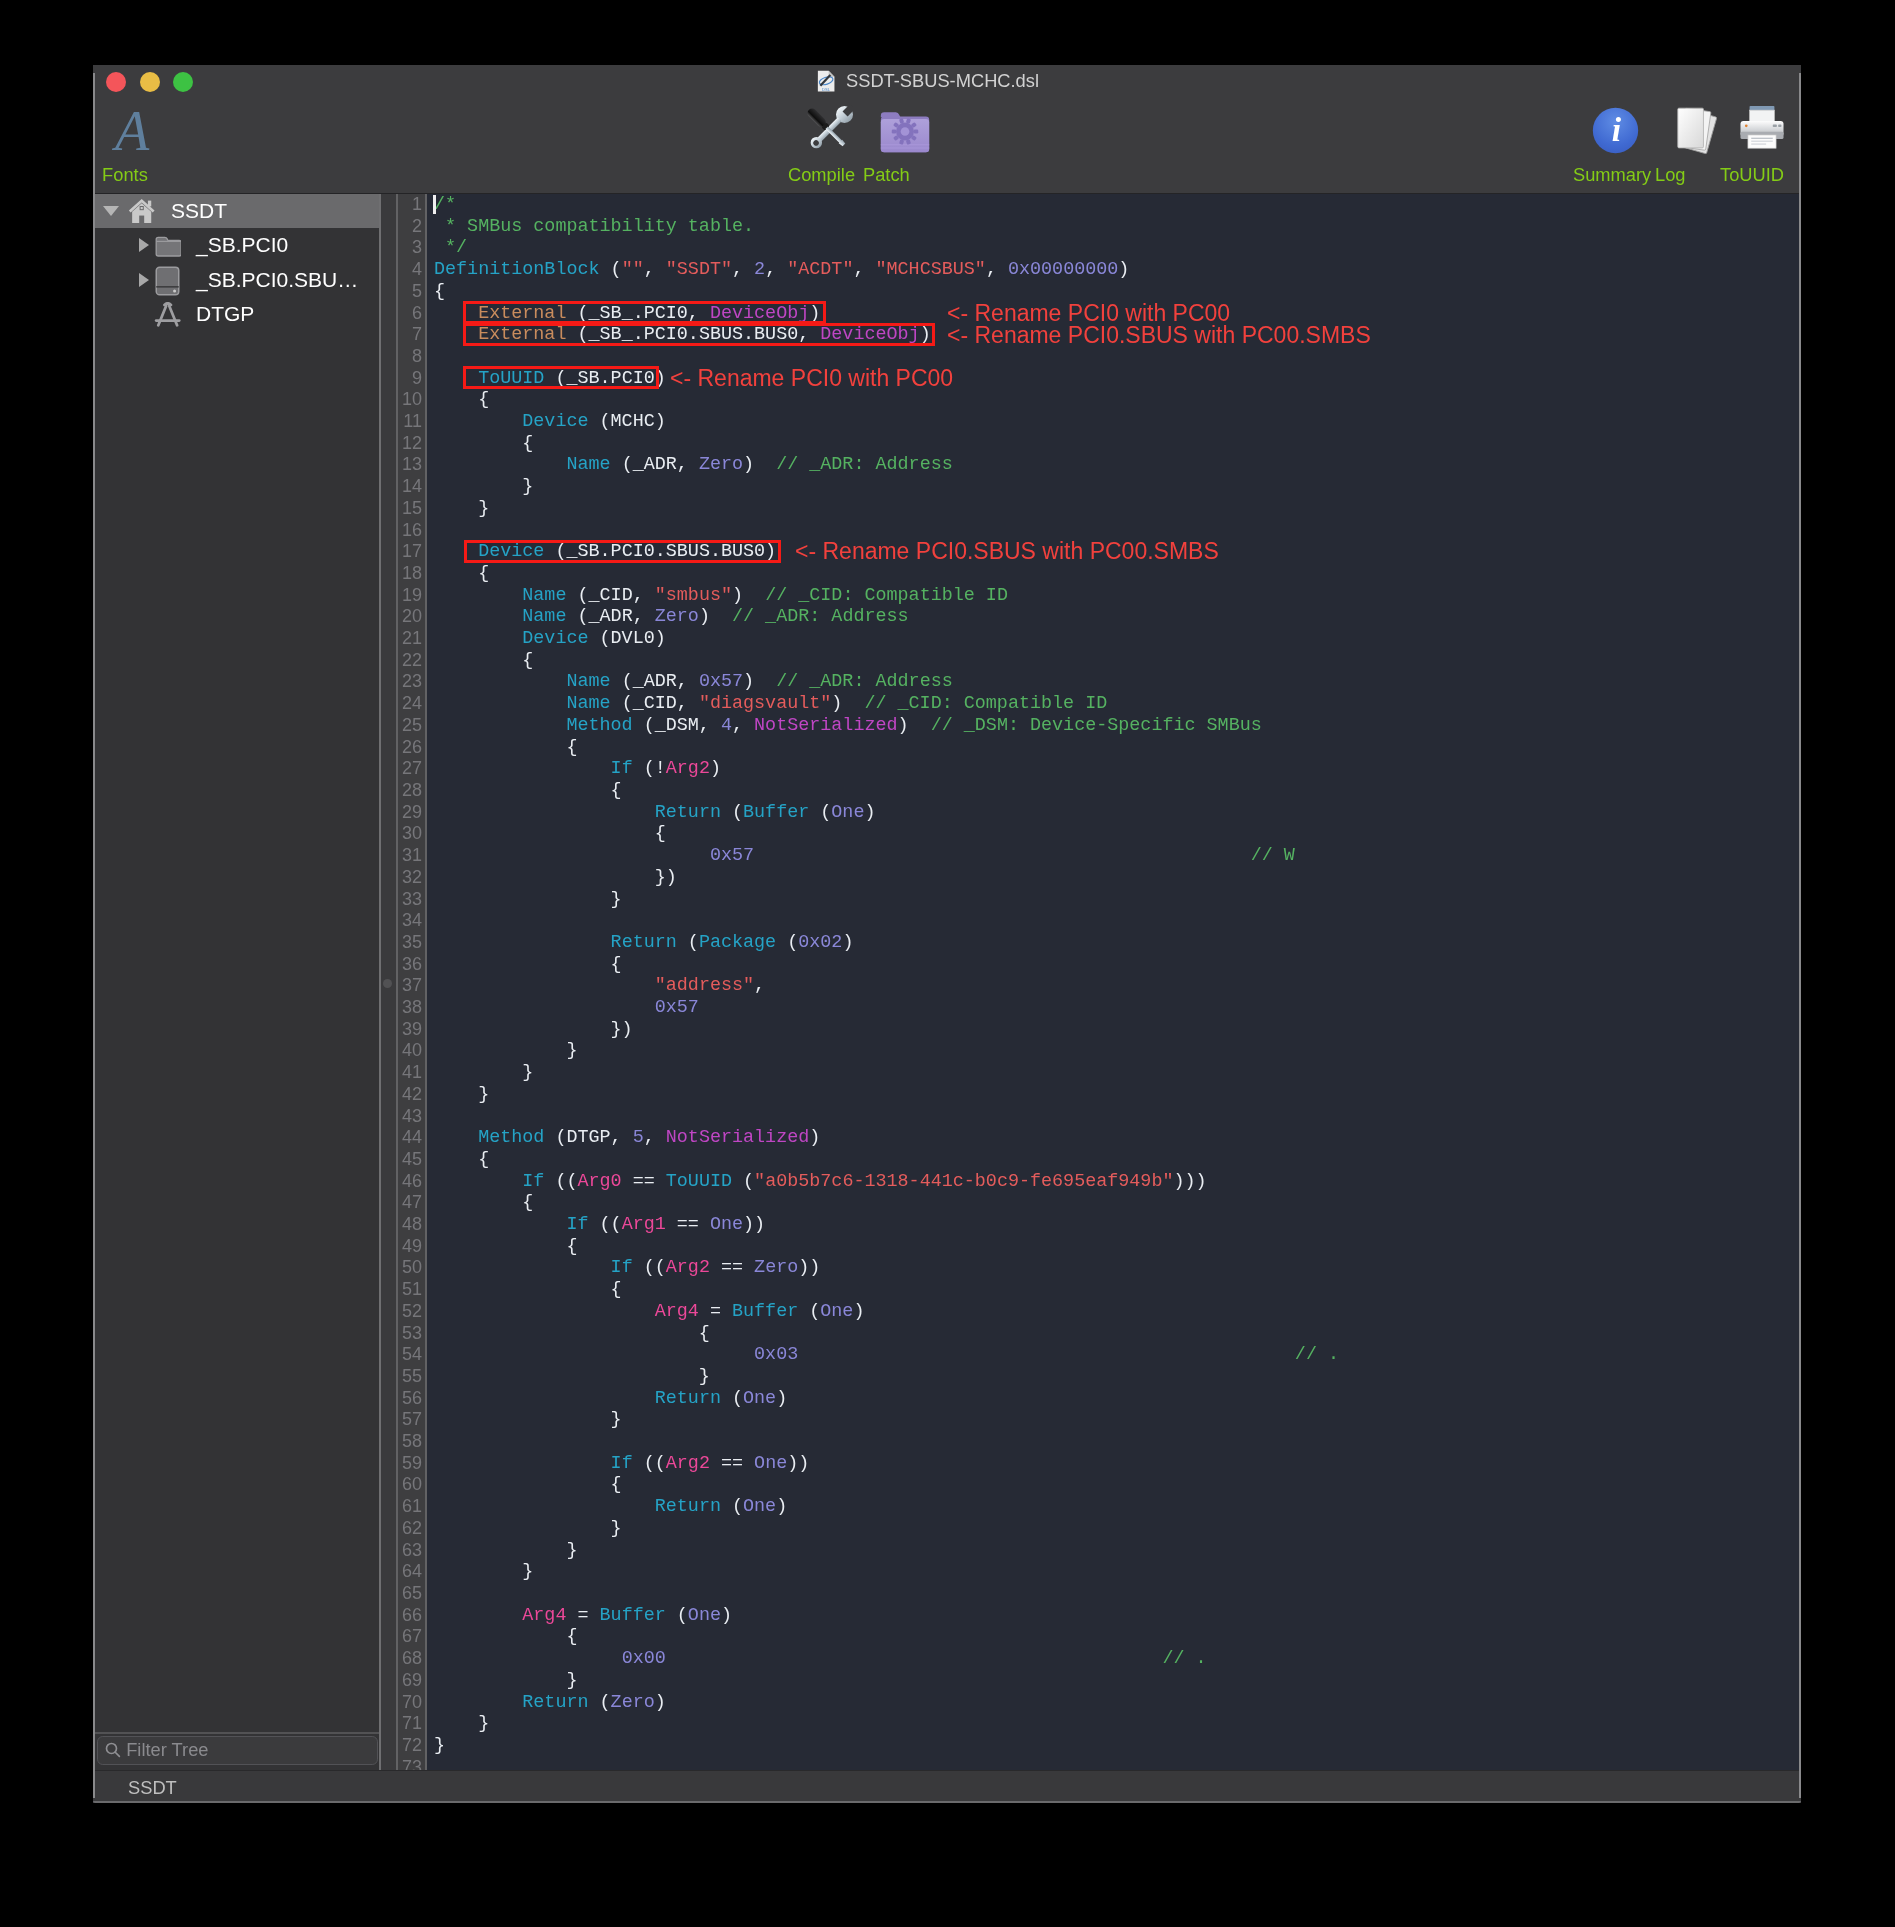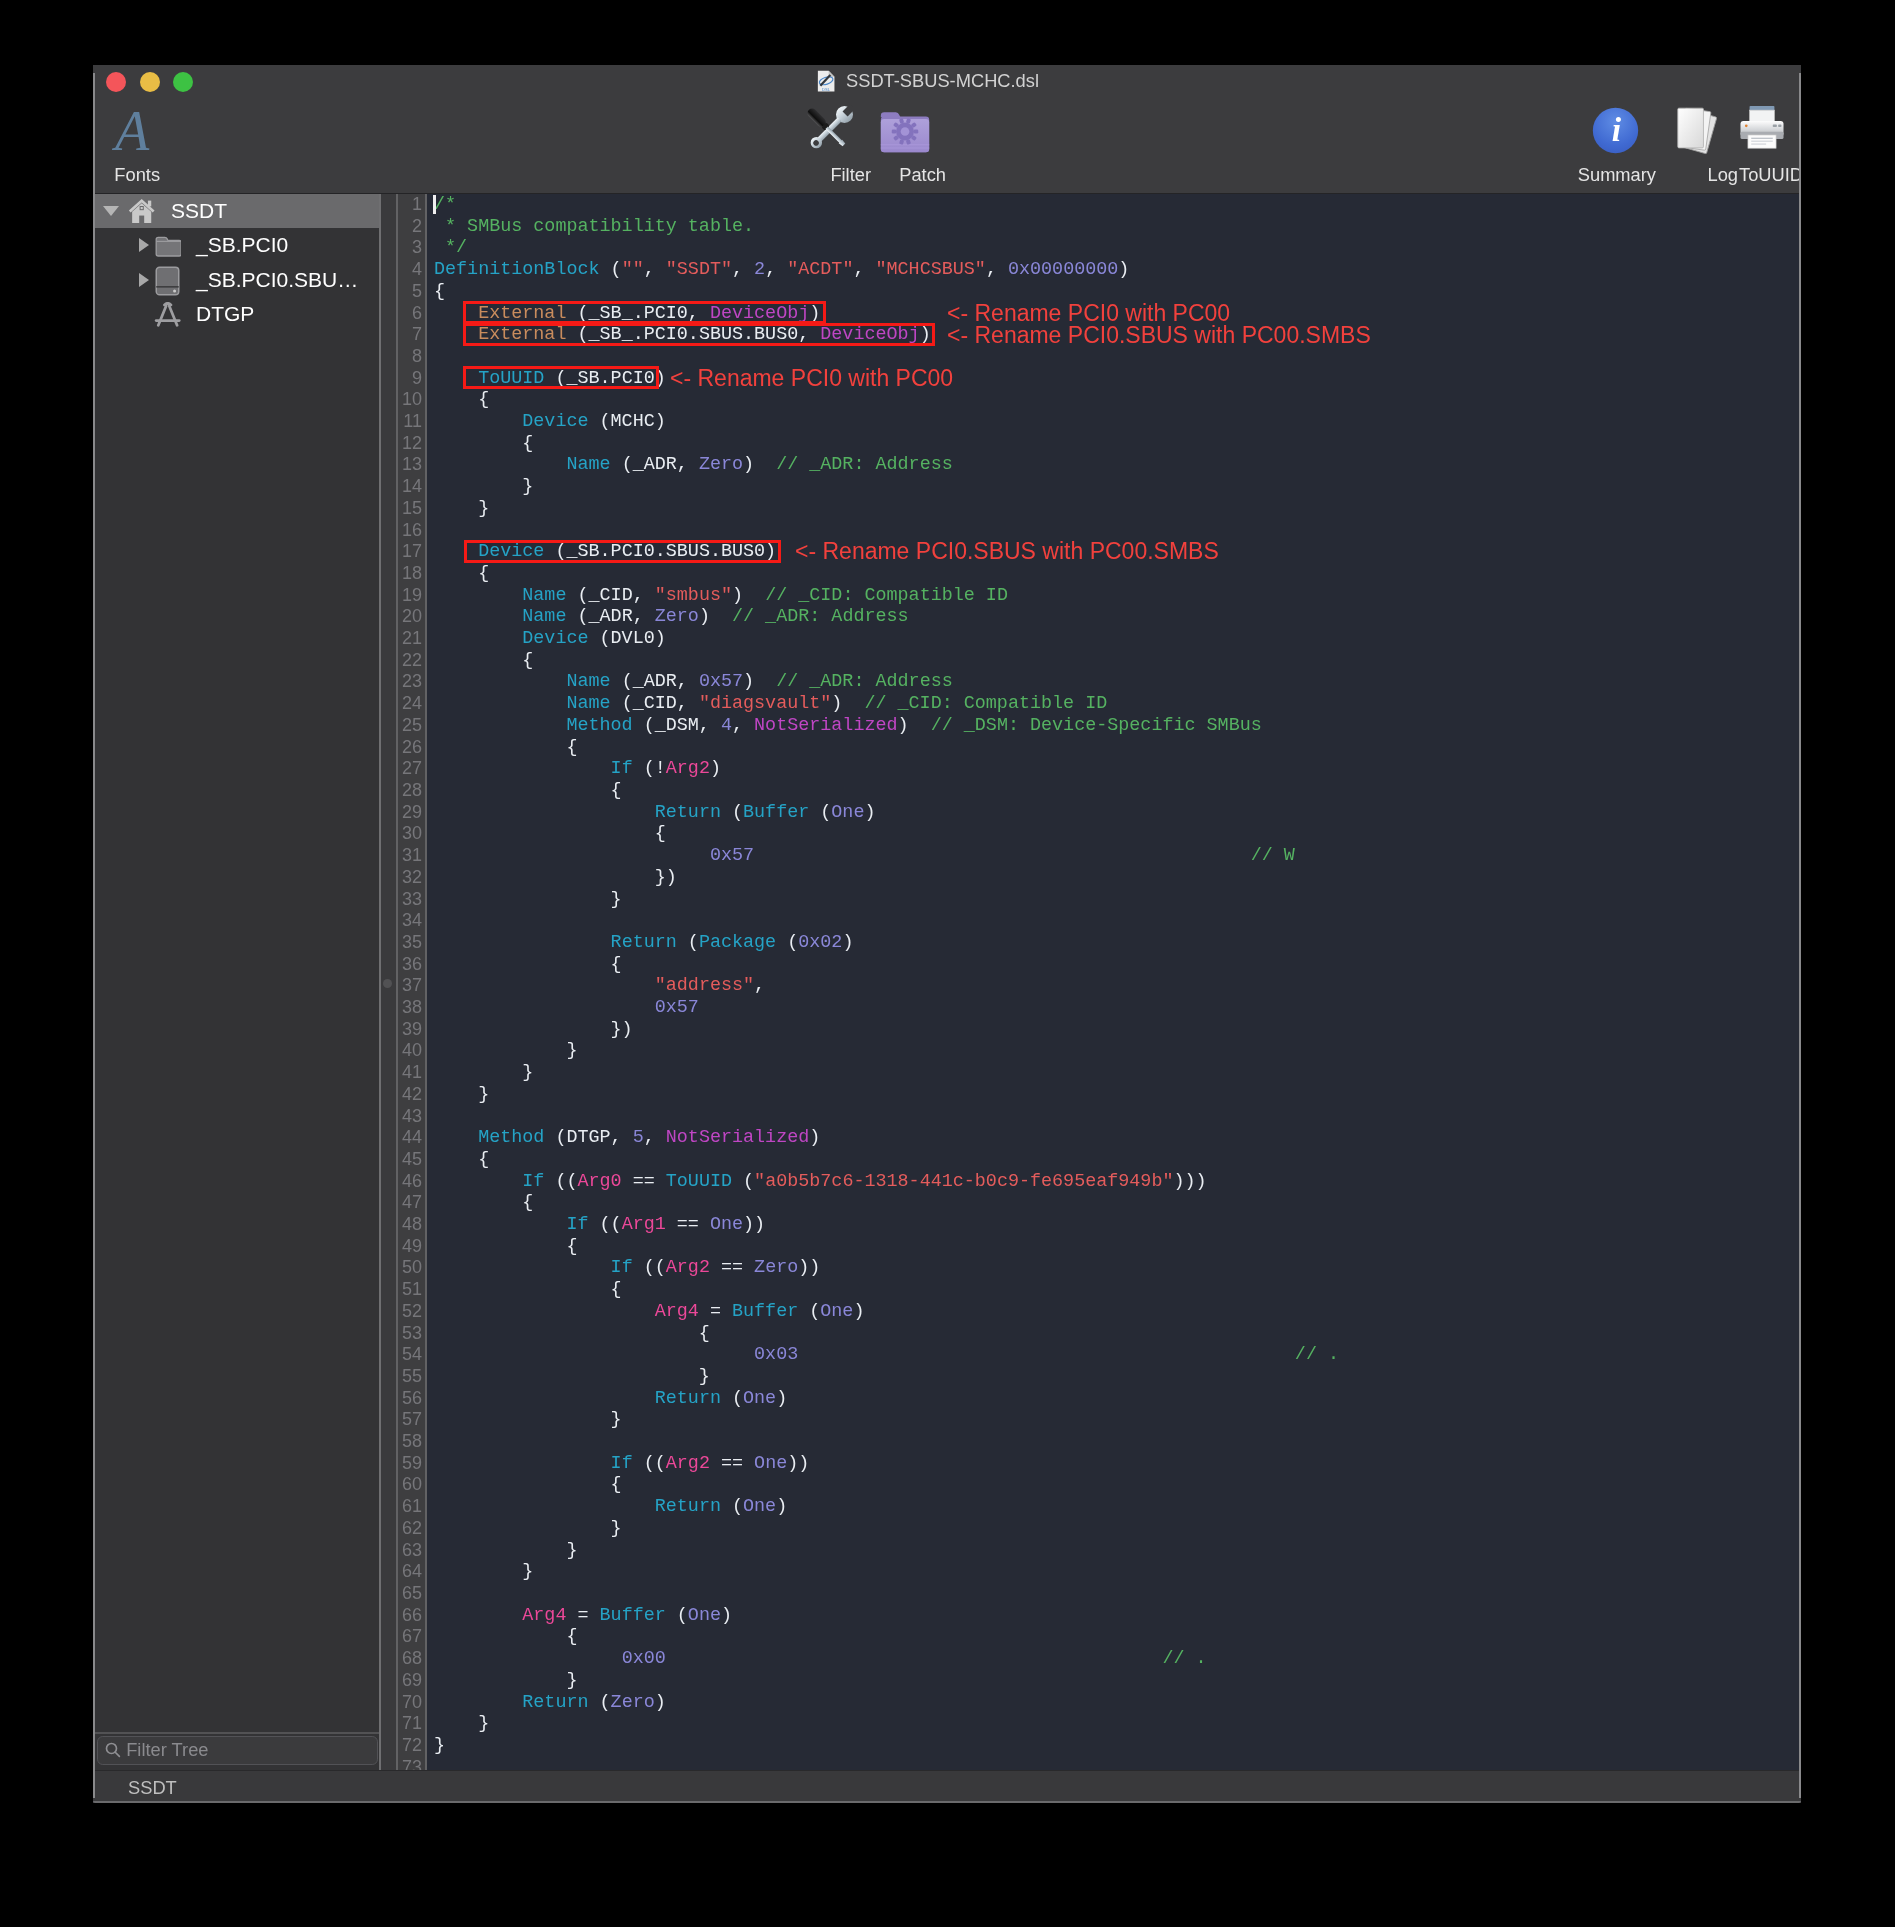--- a/index.html
+++ b/index.html
@@ -3,21 +3,21 @@
 * { margin:0; padding:0; box-sizing:border-box; }
 html,body { width:1896px; height:1927px; background:#000; overflow:hidden; }
 #win { position:absolute; left:93px; top:65px; width:1708px; height:1738px;
   background:#262a35; border-radius:0; overflow:hidden;
   box-shadow: inset 0 0.8px 0 #4a4a4c;
   font-family:"Liberation Sans", sans-serif; }
 #header { position:absolute; left:0; top:0; width:1708px; height:129px;
   background:#3c3c3e; border-bottom:1.7px solid #242426; }
 .light { position:absolute; top:7px; width:20px; height:20px; border-radius:50%; }
 #header .lbl { position:absolute; top:101px; height:18.3px; line-height:18.3px;
-  font-size:18.3px; color:#e5e5e5; text-align:right; }
+  font-size:18.3px; color:#84cc16; text-align:left; }
 #title { position:absolute; left:753px; top:6.6px; height:18.3px; line-height:18.3px;
   font-size:18.3px; color:#d2d2d2; }
 #docicon { position:absolute; left:724px; top:5px; }
 #fontsA { position:absolute; left:16.6px; top:40px; width:45px; height:52px;
   font-family:"Liberation Serif", serif; font-style:italic; font-size:56px;
   line-height:52px; color:#5f7f9d; text-align:center; }
 .icon { position:absolute; }
 #sidebar { position:absolute; left:0; top:129px; width:286px; height:1576px;
   background:#333335; }
 .trow { position:absolute; left:0; width:286px; height:34px; }
@@ -97,21 +97,21 @@
 <circle cx="32" cy="54" r="7" fill="url(#sg)"></circle>
 <circle cx="32" cy="54.5" r="3.4" fill="#3c3c3e"></circle>
 </g>
 <g transform="rotate(-45 32 32)">
 <rect x="26.3" y="-3" width="11.4" height="27" rx="5.5" fill="url(#hg)"></rect>
 <rect x="27.8" y="23" width="8.4" height="6" rx="2" fill="#1b1b1b"></rect>
 <rect x="29.8" y="28" width="4.4" height="25" fill="url(#sg)"></rect>
 <path d="M28.9 52 h6.2 l-0.8 6 h-4.6 z" fill="url(#sg)"></path>
 </g>
 </svg></div>
-    <div class="lbl" style="left:695px;width:83px">Filter</div>
+    <div class="lbl" style="left:695px;width:83px">Compile</div>
     <div class="icon" style="left:786px;top:44px"><svg width="52" height="45" viewBox="0 0 62 54">
 <defs>
 <linearGradient id="fg" x1="0" y1="0" x2="0" y2="1">
               <stop offset="0" stop-color="#aea0da"></stop>
               <stop offset="1" stop-color="#9a88cd"></stop>
             </linearGradient>
 </defs>
 <path d="M2 8 q0-4 4-4 h14 q3 0 4 3 l1.5 3 h-23.5 z" fill="#8d7cc0"></path>
 <rect x="2" y="9" width="58" height="43" rx="4" fill="#8d7cc0"></rect>
 <rect x="2" y="12" width="58" height="40" rx="4" fill="url(#fg)"></rect>

